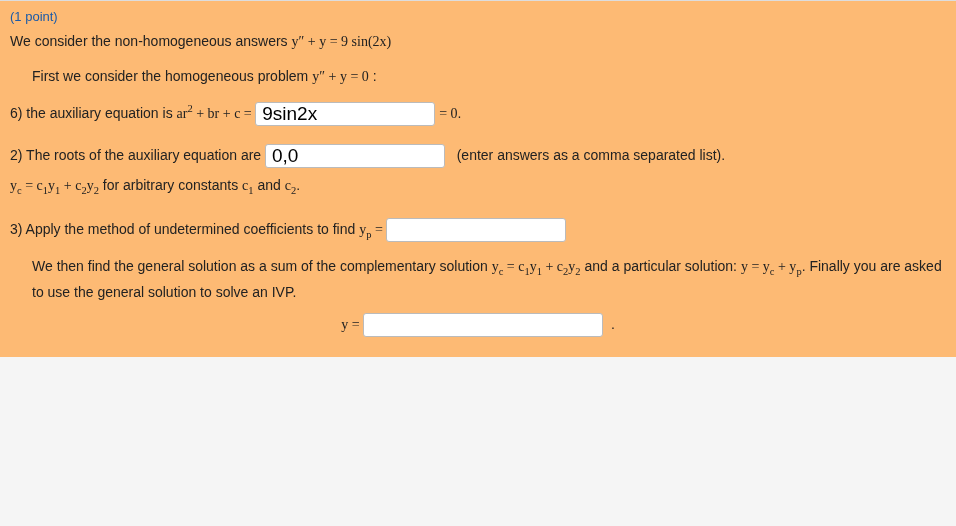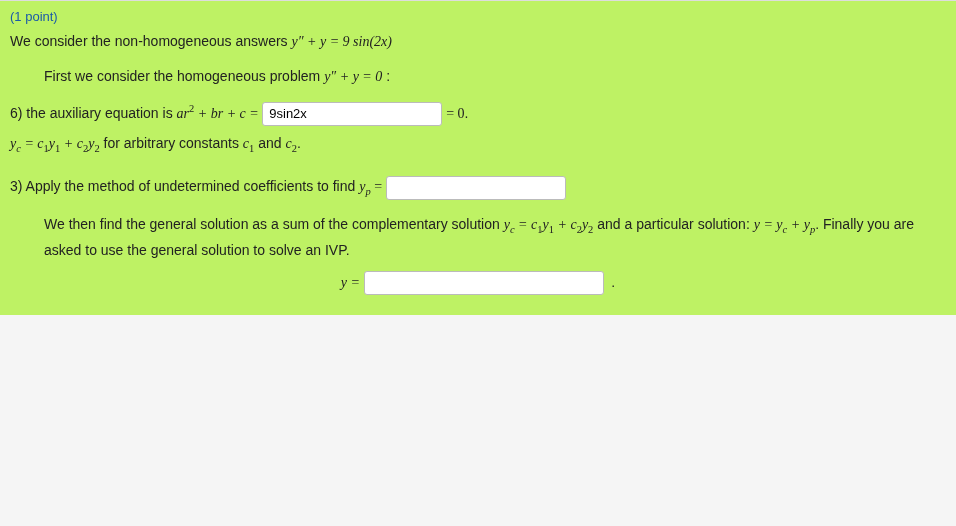--- a/index.html
+++ b/index.html
@@ -6,41 +6,41 @@
   body {
     margin: 0;
     padding: 0;
     font-family: Arial, Helvetica, sans-serif;
     font-size: 14px;
     background: #f5f5f5;
     color: #222;
     width: 956px;
   }
   .container {
-    background: #bef264;
+    background: #fdba74;
     border-top: 1px solid #ddd;
     padding: 8px 10px 20px 10px;
   }
   .points {
     color: #1a5aa8;
     font-size: 13px;
     margin-bottom: 3px;
   }
   .line {
     margin: 6px 0;
     line-height: 1.6;
   }
   .indent {
-    margin-left: 34px;
+    margin-left: 22px;
   }
-  .math-i { font-style: italic; font-family: 'Times New Roman', serif; }
+  .math-i { font-family: 'Times New Roman', serif; }
   .math { font-family: 'Times New Roman', serif; }
   input[type="text"] {
     font-family: Arial, sans-serif;
-    font-size: 13px;
+    font-size: 19px;
     padding: 3px 6px;
     border: 1px solid #bbb;
     border-radius: 3px;
     background: #fff;
     height: 24px;
     vertical-align: middle;
   }
   .w-med { width: 180px; }
   .w-lg { width: 240px; }
   .gap-top { margin-top: 18px; }
@@ -63,20 +63,25 @@
   <div class="line indent gap-top-sm">
     <span>First we consider the homogeneous problem </span><span class="math-i">y″ + y = 0</span><span> :</span>
   </div>
 
   <div class="line gap-top-sm">
     <span>6) the auxiliary equation is </span><span class="math-i">ar</span><sup class="math">2</sup><span class="math-i"> + br + c = </span>
     <input type="text" class="w-med" value="9sin2x" style="">
     <span class="math"> = 0</span>.
   </div>
 
+  <div class="line gap-top">
+    <span>2) The roots of the auxiliary equation are </span>
+    <input type="text" class="w-med" value="0,0" style="">
+    &nbsp;&nbsp;<span>(enter answers as a comma separated list).</span>
+  </div>
 
 
   <div class="line">
     <span class="math-i">y</span><sub class="math-i">c</sub><span class="math-i"> = c</span><sub class="math">1</sub><span class="math-i">y</span><sub class="math">1</sub><span class="math-i"> + c</span><sub class="math">2</sub><span class="math-i">y</span><sub class="math">2</sub><span> for arbitrary constants </span><span class="math-i">c</span><sub class="math">1</sub><span> and </span><span class="math-i">c</span><sub class="math">2</sub><span>.</span>
   </div>
 
 
   <div class="line gap-top">
     <span>3) Apply the method of undetermined coefficients to find </span><span class="math-i">y</span><sub class="math-i">p</sub><span class="math"> = </span>
     <input type="text" class="w-med" value="" style="">

